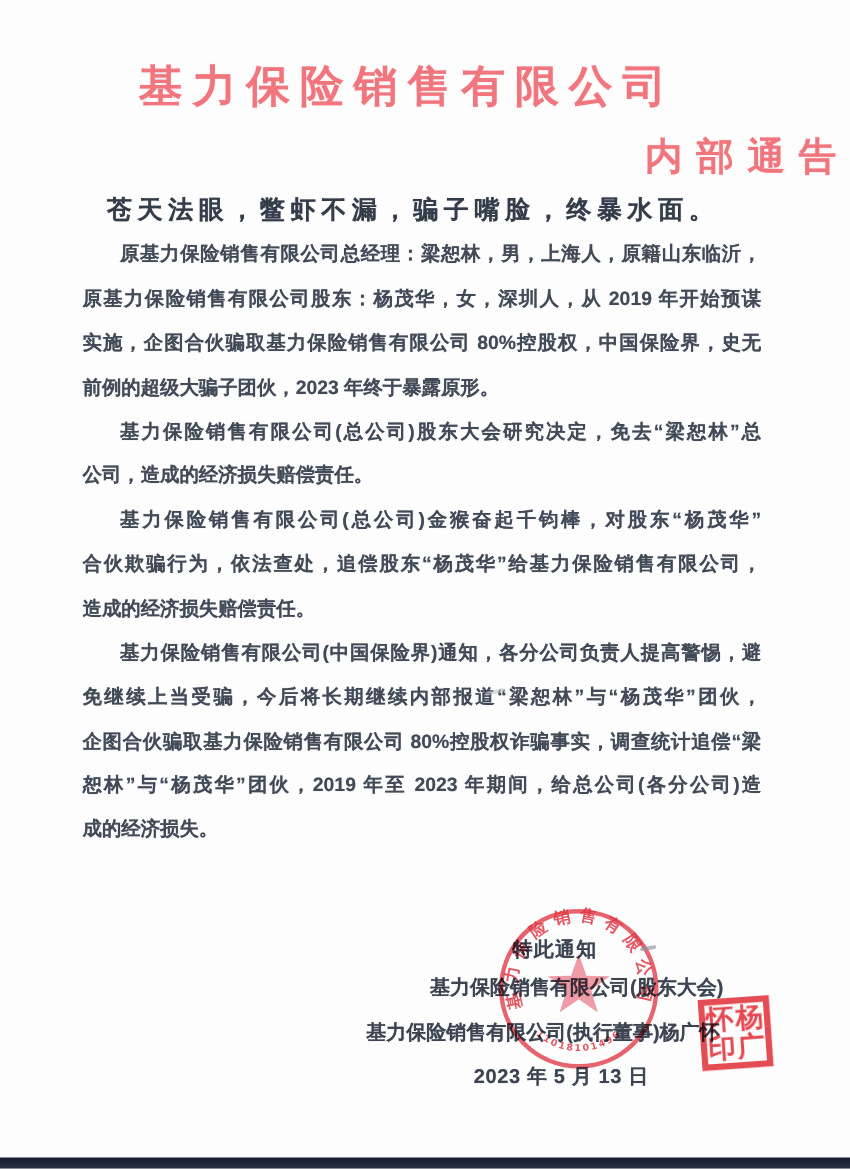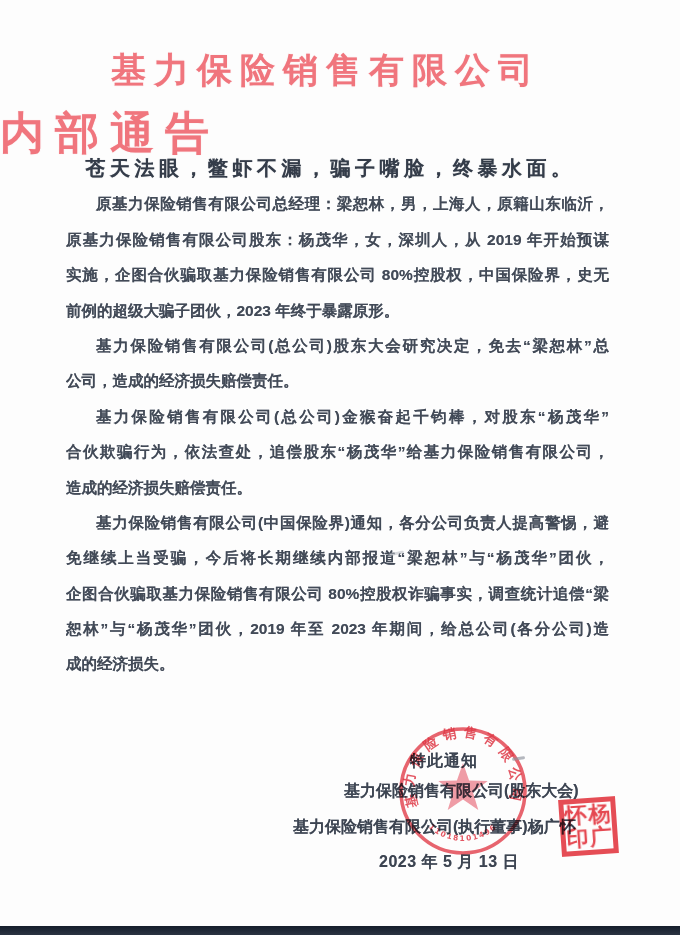--- a/index.html
+++ b/index.html
@@ -11,24 +11,25 @@
   .page{position:absolute;inset:0;background:#fdfdfd;border-radius:19px;}
 
   
   .title1{
     position:absolute;top:52px;left:0;width:652px;text-align:center;
     font-size:35px;font-weight:700;color:#f0757d;letter-spacing:8px;
     line-height:1;text-shadow:0 0 1px rgba(240,120,130,.45);
     white-space:nowrap;
   }
   .title2{
-    position:absolute;top:111px;left:0;width:652px;text-align:left;
-    font-size:44px;font-weight:700;color:#f0757d;letter-spacing:11px;
+    position:absolute;top:111px;left:0;width:652px;text-align:right;
+    font-size:30px;font-weight:700;color:#f0757d;letter-spacing:11px;
     line-height:1;text-shadow:0 0 1px rgba(240,120,130,.45);
     white-space:nowrap;
+    padding-left:28px;
   }
 
   
   .body-block{
     position:absolute;top:151px;left:66px;width:543px;
     color:#424a57;
   }
   .line{
     height:35.4px;line-height:35.4px;font-size:15.5px;font-weight:600;
     overflow:hidden;

